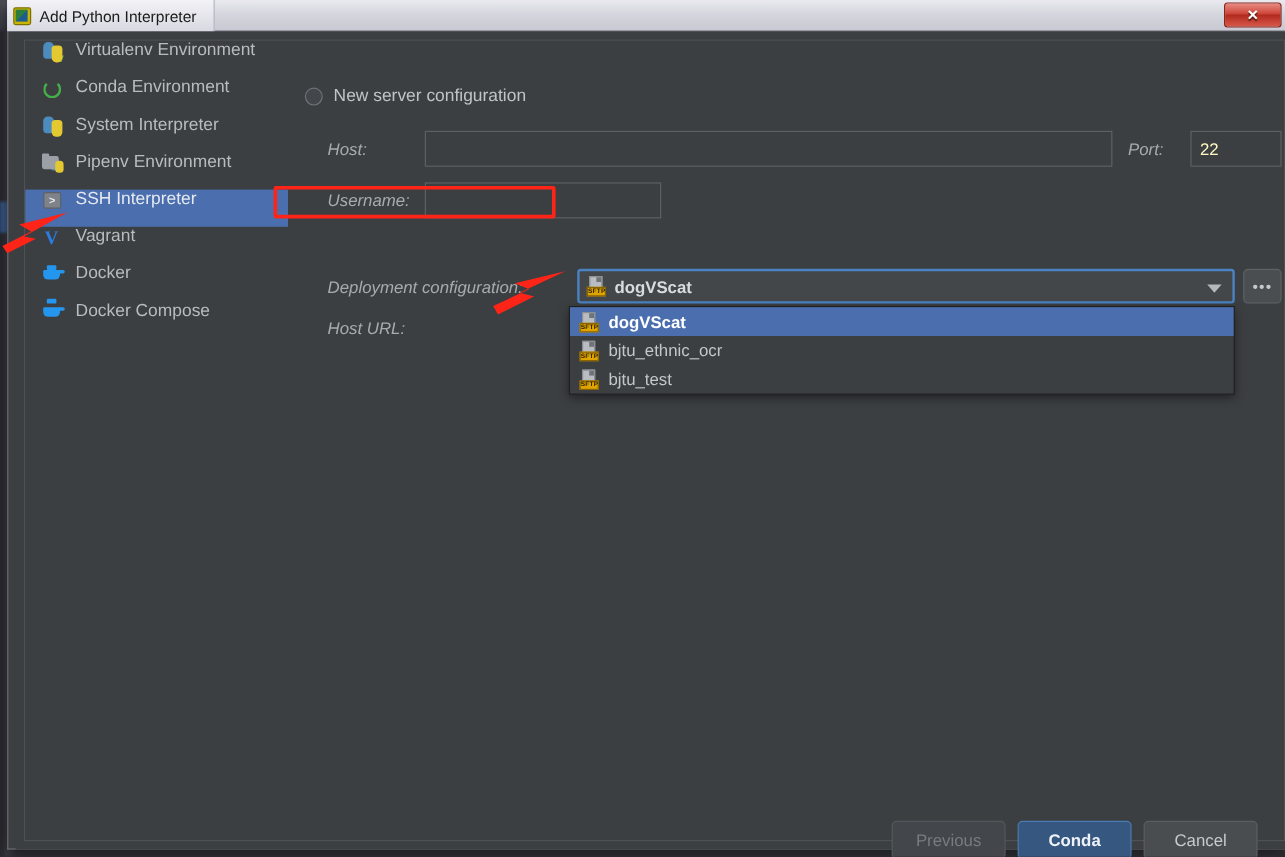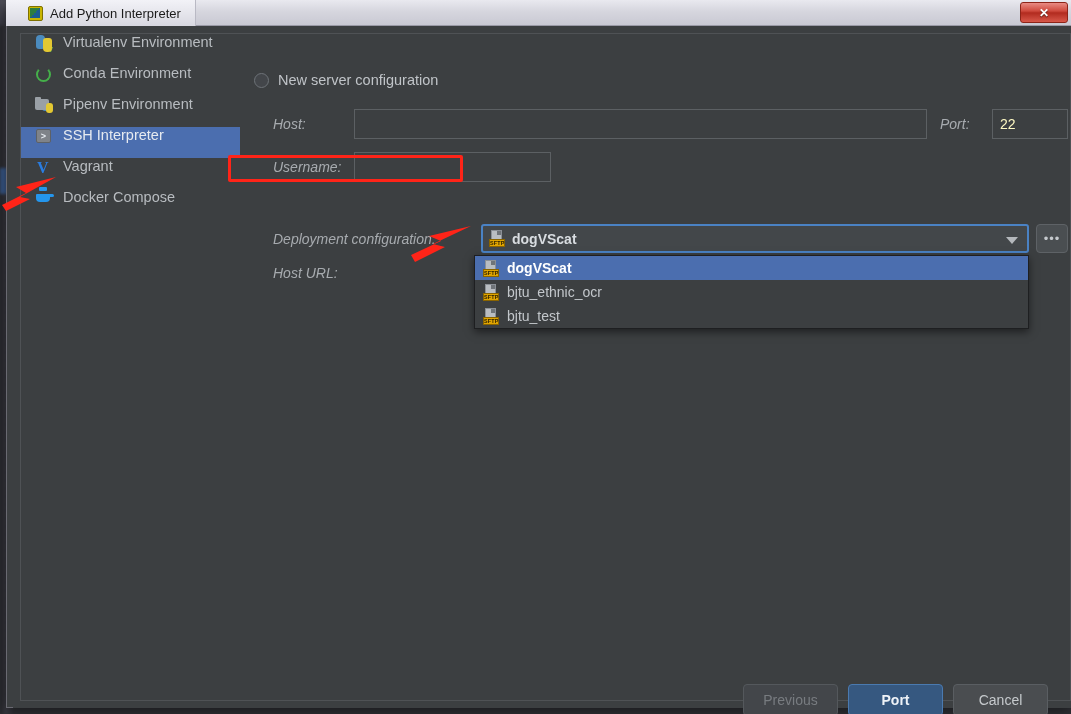--- a/index.html
+++ b/index.html
@@ -56,21 +56,21 @@
     border-top: none;
     box-shadow: 0 2px 14px rgba(0,0,0,.55);
   }
   #titlebar {
     position: absolute; left: 6px; top: 0; height: 26px; width: 1065px;
     background: linear-gradient(180deg,#e9e9ef 0%, #d6d6de 45%, #c9c9d3 100%);
     border-bottom: 1px solid #9a9aa6;
   }
   #title-left {
     position: absolute; left: 0; top: 0; height: 26px;
-    display: flex; align-items: center; gap: 7px; padding-left: 22px;
+    display: flex; align-items: center; gap: 7px; padding-left: 5px;
     background: linear-gradient(180deg,#f2f2f7 0%, #e3e3ea 60%, #d8d8e1 100%);
     border-right: 1px solid #b9b9c4;
     padding-right: 14px;
   }
   #app-icon {
     width: 15px; height: 15px; position: relative;
     background: #c9b500; border: 1px solid #7f7100; border-radius: 2px;
   }
   #app-icon::after {
     content: ""; position: absolute; left: 1px; top: 1px;
@@ -302,20 +302,24 @@
           <span>Virtualenv Environment</span>
         </div>
 
         <div class="side-item">
           <span class="side-ico">
               <span class="ico-conda"></span>
             </span>
           <span>Conda Environment</span>
         </div>
 
+        <div class="side-item">
+          <span class="side-ico ico-python"></span>
+          <span>System Interpreter</span>
+        </div>
 
         <div class="side-item">
           <span class="side-ico ico-pipenv-py">
               <span class="ico-folder"></span>
             </span>
           <span>Pipenv Environment</span>
         </div>
 
         <div class="side-item selected">
           <span class="side-ico">
@@ -324,20 +328,26 @@
           <span>SSH Interpreter</span>
         </div>
 
         <div class="side-item">
           <span class="side-ico">
               <span class="ico-vagrant">V</span>
             </span>
           <span>Vagrant</span>
         </div>
 
+        <div class="side-item">
+          <span class="side-ico">
+              <span class="ico-docker"></span>
+            </span>
+          <span>Docker</span>
+        </div>
 
         <div class="side-item">
           <span class="side-ico">
               <span class="ico-docker ico-dcompose"></span>
             </span>
           <span>Docker Compose</span>
         </div>
       </div>
 
       <div id="main">
@@ -396,21 +406,21 @@
             </span>
             <span>bjtu_test</span>
           </div>
         </div>
       </div>
 
       <div class="btn" id="btn-previous">
         <span>Previous</span>
       </div>
       <div class="btn" id="btn-next">
-        <span>Port</span>
+        <span>Conda</span>
       </div>
       <div class="btn" id="btn-cancel">
         <span>Cancel</span>
       </div>
 
     </div>
   </div>
 </div>
 
 <div id="titlebar">

